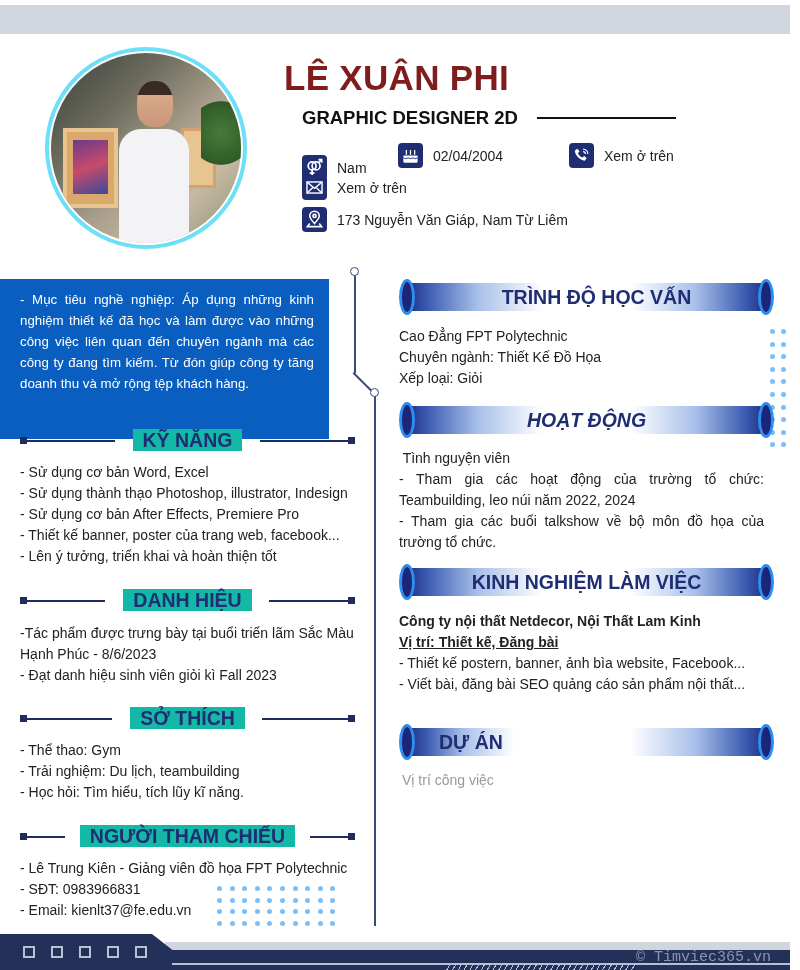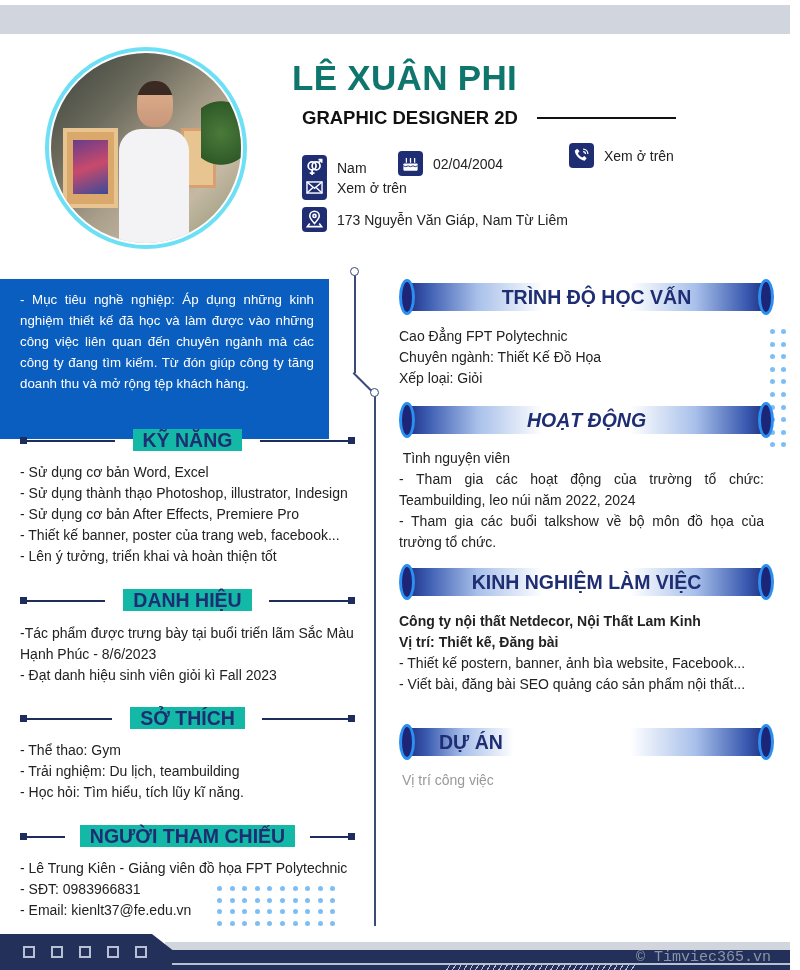--- a/index.html
+++ b/index.html
@@ -15,21 +15,21 @@
     background: linear-gradient(135deg, #3b3f3a 0%, #6b6a5c 30%, #a89e8a 55%, #c6b9a3 75%, #8a9072 100%); position: relative; }
   .photo-frame1 { position: absolute; left: 12px; top: 75px; width: 55px; height: 80px; background: #d9a86a; border: 4px solid #e8c590; }
   .photo-frame1::after { content: ""; position: absolute; left: 6px; top: 8px; right: 6px; bottom: 10px; background: linear-gradient(160deg,#6a3c8a,#c84a6c,#3a4a9a); }
   .photo-frame2 { position: absolute; left: 130px; top: 75px; width: 35px; height: 60px; background: #e8c590; border: 3px solid #d6a070; }
   .photo-person { position: absolute; left: 68px; top: 28px; width: 70px; height: 170px; }
   .photo-head { position: absolute; left: 18px; top: 0; width: 36px; height: 46px; border-radius: 45% 45% 40% 40%; background: linear-gradient(#3a2a22 0%, #3a2a22 30%, #d8a987 31%, #c9967a 100%); }
   .photo-body { position: absolute; left: 0; top: 48px; width: 70px; height: 125px; border-radius: 22px 22px 0 0; background: #f3f3f5; }
   .photo-plant { position: absolute; right: 0; top: 40px; width: 40px; height: 80px; background: radial-gradient(circle, #4a7a3a 0%, #2f5a28 70%, transparent 72%); }
 
   
-  .name { position: absolute; left: 292px; top: 58px; font-size: 35px; font-weight: 700; color: #0f766e; letter-spacing: 0.3px; }
+  .name { position: absolute; left: 284px; top: 58px; font-size: 35px; font-weight: 700; color: #7f1d1d; letter-spacing: 0.3px; }
   .job { position: absolute; left: 302px; top: 107px; font-size: 18.5px; font-weight: 700; color: #111; }
   .job-line { position: absolute; left: 537px; top: 117px; width: 139px; height: 2px; background: #111; }
 
   .contact { position: absolute; display: flex; align-items: center; font-size: 14px; color: #222; }
   .cicon { width: 25px; height: 25px; border-radius: 4px; background: #1f2d73; display: flex; align-items: center; justify-content: center; margin-right: 10px; }
   .cicon svg { width: 19px; height: 19px; }
 
   
   .objective { position: absolute; left: 0; top: 279px; width: 329px; height: 160px; background: #0a5ec0;
     color: #ffffff; font-size: 13.3px; line-height: 21px; padding: 10px 15px 0 20px; text-align: justify; }
@@ -106,21 +106,21 @@
         <circle cx="9" cy="10" r="5"></circle>
         <circle cx="14" cy="10" r="5"></circle>
         <line x1="9" y1="15" x2="9" y2="22"></line>
         <line x1="6" y1="19" x2="12" y2="19"></line>
         <line x1="17" y1="6" x2="21" y2="2"></line>
         <polyline points="17,2 21,2 21,6"></polyline>
       </svg>
   </span>
   <span>Nam</span>
 </div>
-<div class="contact" style="left:398px; top:143px;margin-top:8px;">
+<div class="contact" style="left:398px; top:143px;">
   <span class="cicon">
     <svg viewBox="0 0 24 24" fill="#fff">
         <rect x="3" y="12" width="18" height="9" rx="1"></rect>
         <rect x="6" y="5" width="1.6" height="6"></rect>
         <rect x="11.2" y="5" width="1.6" height="6"></rect>
         <rect x="16.4" y="5" width="1.6" height="6"></rect>
         <path d="M3 15 q3 2 6 0 q3 2 6 0 q3 2 6 0" stroke="#1f2d73" stroke-width="1.2" fill="none"></path>
       </svg>
   </span>
   <span>02/04/2004</span>
@@ -310,21 +310,21 @@
 </div>
 
 <div class="banner" style="top:564px;">
   <div class="bar"></div>
     <div class="cap l"></div>
     <div class="cap r"></div>
   <div class="btitle">KINH NGHIỆM LÀM VIỆC</div>
 </div>
 <div class="rtext" style="top:611px;">
   <div style="font-weight:700;">Công ty nội thất Netdecor, Nội Thất Lam Kinh</div>
-  <div style="font-weight:700;">Vị trí: Thiết kế, Đăng bài</div>
+  <div style="font-weight:700;text-decoration:underline;">Vị trí: Thiết kế, Đăng bài</div>
   <div>- Thiết kế postern, banner, ảnh bìa website, Facebook...</div>
   <div>- Viết bài, đăng bài SEO quảng cáo sản phẩm nội thất...</div>
 </div>
 
 <div class="banner short" style="top:724px;">
   <div class="bar"></div>
     <div class="cap l"></div>
     <div class="cap r"></div>
   <div class="btitle">DỰ ÁN</div>
 </div>

